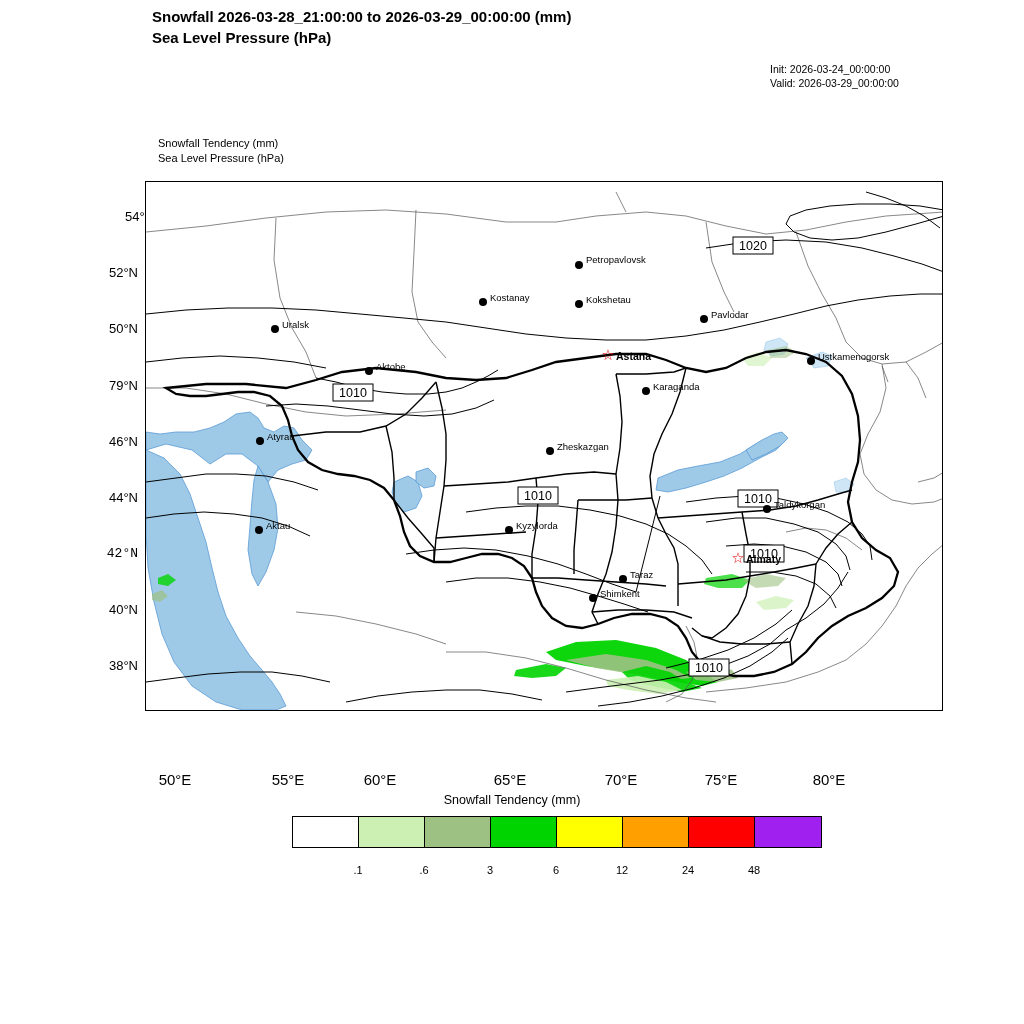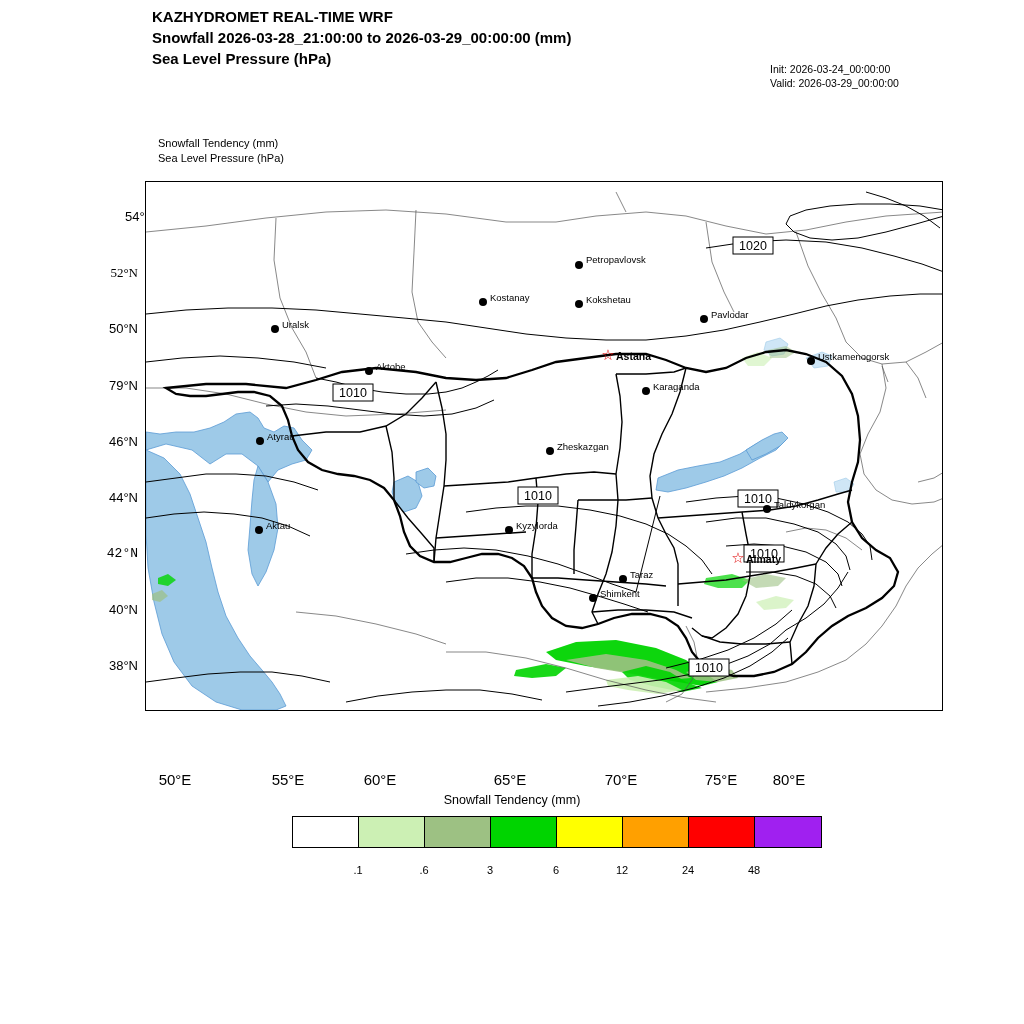--- a/index.html
+++ b/index.html
@@ -87,52 +87,51 @@
     top: 0;
   }
 
   
   text { font-family: "Liberation Sans", sans-serif; }
 </style>
 </head>
 <body>
 
 <div id="header" class="abs">
-  <div class="line line1">KAZHYDROMET REAL-TIME WRF</div>
   <div class="line line2">Snowfall 2026-03-28_21:00:00 to 2026-03-29_00:00:00 (mm)</div>
   <div class="line line3">Sea Level Pressure  (hPa)</div>
 </div>
 
 <div id="init-block" class="abs">
   <div>Init: 2026-03-24_00:00:00</div>
   <div>Valid: 2026-03-29_00:00:00</div>
 </div>
 
 <div id="subcaption" class="abs">
   <div>Snowfall Tendency   (mm)</div>
   <div>Sea Level Pressure   (hPa)</div>
 </div>
 
 <div class="abs ylabel" style="left:84px; top:209px;">54°N</div>
-<div class="abs ylabel" style="left:68px; top:265px;font-family:Liberation Serif, serif;">52°N</div>
+<div class="abs ylabel" style="left:68px; top:265px;">52°N</div>
 <div class="abs ylabel" style="left:68px; top:321px;">50°N</div>
 <div class="abs ylabel" style="left:68px; top:378px;">79°N</div>
 <div class="abs ylabel" style="left:68px; top:434px;">46°N</div>
 <div class="abs ylabel" style="left:68px; top:490px;">44°N</div>
 <div class="abs ylabel" style="left:68px; top:546px;font-family:Liberation Mono, monospace;">42°N</div>
 <div class="abs ylabel" style="left:68px; top:602px;">40°N</div>
 <div class="abs ylabel" style="left:68px; top:658px;">38°N</div>
 
 <div class="abs xlabel" style="left:135px; top:731px;">50°E</div>
 <div class="abs xlabel" style="left:248px; top:731px;">55°E</div>
 <div class="abs xlabel" style="left:340px; top:731px;">60°E</div>
 <div class="abs xlabel" style="left:470px; top:731px;text-align:center;">65°E</div>
 <div class="abs xlabel" style="left:581px; top:731px;">70°E</div>
 <div class="abs xlabel" style="left:681px; top:731px;">75°E</div>
-<div class="abs xlabel" style="left:749px; top:731px;">80°E</div>
+<div class="abs xlabel" style="left:789px; top:731px;">80°E</div>
 
 <div id="map-frame" class="abs">
   <svg id="map-svg" width="798" height="530" viewBox="0 0 798 530">
 
     <g>
 
       <path d="M0,268 L20,262 L46,268 L64,282 L80,272 L96,272 L112,284 L122,300 L132,288 L146,282 L160,278 L166,268 L156,258 L148,246
                L138,244 L128,250 L118,246 L112,236 L104,230 L90,232 L78,240 L64,246 L48,250 L30,250 L14,252 L0,250 Z" fill="#9ecae8" stroke="#5a9bd4" stroke-width="0.8"></path>
       <path d="M0,268 L18,276 L34,292 L44,312 L52,336 L60,360 L66,386 L72,410 L80,434 L92,456 L104,474 L116,488 L126,500 L134,512
                L140,524 L130,528 L96,528 L70,520 L46,504 L28,480 L16,452 L8,420 L2,386 L0,352 Z" fill="#9ecae8" stroke="#5a9bd4" stroke-width="0.8"></path>

